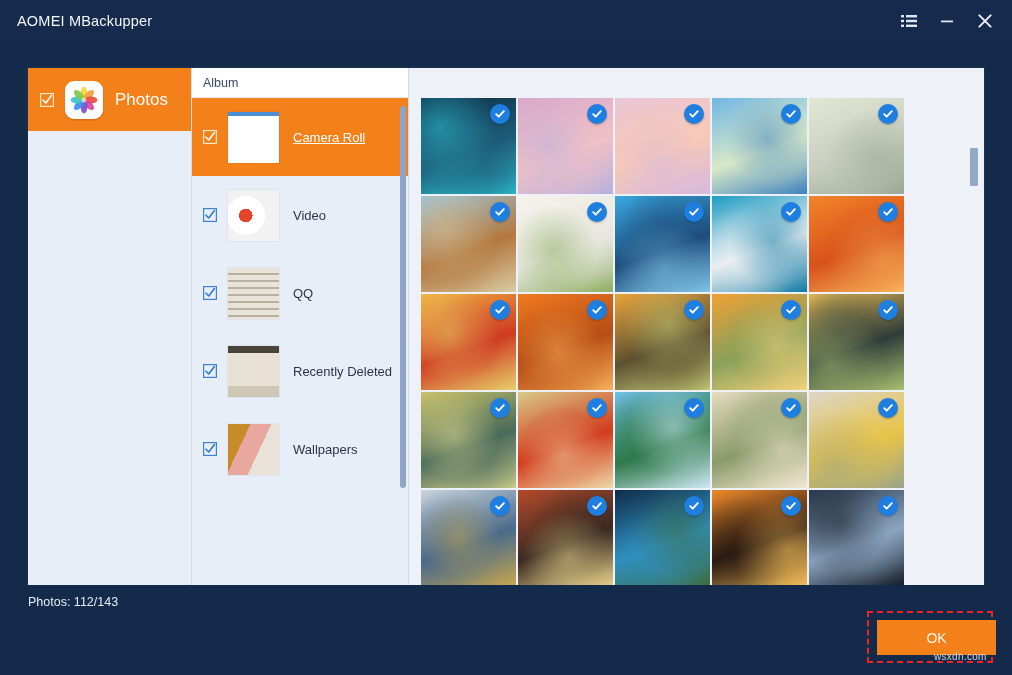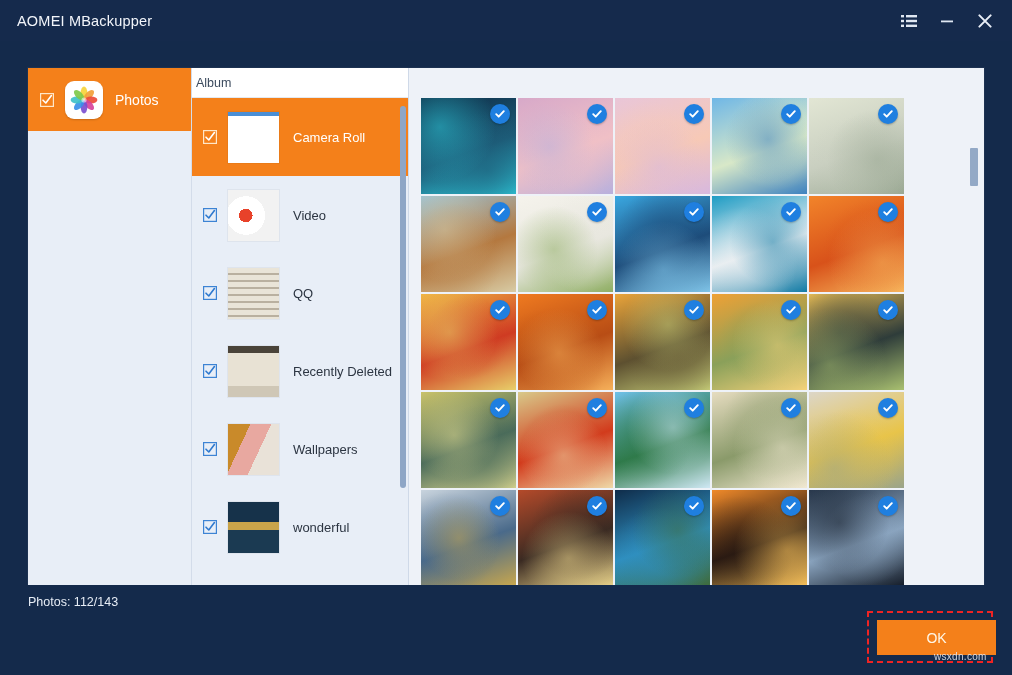--- a/index.html
+++ b/index.html
@@ -101,57 +101,57 @@
     width: 38px; height: 38px;
     margin-left: 11px;
     border-radius: 9px;
     background: #ffffff;
     display: flex; align-items: center; justify-content: center;
     flex: none;
     box-shadow: 0 1px 2px rgba(0,0,0,.18);
   }
   .sidebar-label {
     margin-left: 12px;
-    font-size: 14px;
+    font-size: 17px;
     color: #ffffff;
   }
 
   
   .albumcol {
     width: 216px;
     flex: none;
     background: #e8eef7;
     position: relative;
     border-right: 1px solid #cfd9e8;
     overflow: hidden;
   }
   .album-header {
     height: 30px;
     background: #ffffff;
     display: flex; align-items: center;
-    padding-left: 4px;
+    padding-left: 11px;
     font-size: 12.5px;
     color: #3c4b5e;
     border-bottom: 1px solid #e3e9f1;
     box-sizing: border-box;
   }
   .album-list {
     position: absolute;
     top: 30px; left: 0; right: 0; bottom: 0;
     overflow: hidden;
   }
   .album-item {
     height: 78px;
     display: flex;
     align-items: center;
     padding-left: 11px;
     box-sizing: border-box;
     cursor: default;
   }
-  .album-item.active { background: #f4801a; }
+  .album-item.active { background: #f4801a; text-decoration: underline; }
   .album-thumb {
     width: 51px; height: 51px;
     margin-left: 11px;
     flex: none;
     background: #cfd6df;
     overflow: hidden;
     position: relative;
     box-shadow: 0 0 0 1px rgba(0,0,0,.04);
   }
   .album-name {
@@ -369,30 +369,20 @@
           <div class="album-item">
             <span class="cb">
               <svg width="14" height="14" viewBox="0 0 14 14">
                 <rect x="0.6" y="0.6" width="12.8" height="12.8" fill="none" stroke="#3c83d4" stroke-width="1.2"></rect>
                 <path d="M3 7.2 L5.8 10 L11.4 2.6" fill="none" stroke="#2f79cf" stroke-width="1.6" stroke-linecap="round" stroke-linejoin="round"></path>
               </svg>
             </span>
             <span class="album-thumb" style="background: linear-gradient(115deg, rgb(201, 138, 42) 0px, rgb(201, 138, 42) 30%, rgb(232, 168, 160) 30%, rgb(232, 168, 160) 58%, rgb(233, 226, 216) 58%, rgb(233, 226, 216) 100%);"></span>
             <span class="album-name">Wallpapers</span>
           </div>
-          <div class="album-item">
-            <span class="cb">
-              <svg width="14" height="14" viewBox="0 0 14 14">
-                <rect x="0.6" y="0.6" width="12.8" height="12.8" fill="none" stroke="#3c83d4" stroke-width="1.2"></rect>
-                <path d="M3 7.2 L5.8 10 L11.4 2.6" fill="none" stroke="#2f79cf" stroke-width="1.6" stroke-linecap="round" stroke-linejoin="round"></path>
-              </svg>
-            </span>
-            <span class="album-thumb" style="background: linear-gradient(rgb(22, 50, 74) 0px, rgb(22, 50, 74) 40%, rgb(201, 164, 74) 40%, rgb(201, 164, 74) 55%, rgb(27, 58, 82) 55%, rgb(27, 58, 82) 100%);"></span>
-            <span class="album-name">wonderful</span>
-          </div>
         </div>
       <div class="album-scroll"></div>
     </div>
 
     <div class="photocol">
       <div class="photo-grid" id="photo-grid">
           <div class="photo-cell" style="background: linear-gradient(160deg, rgb(13, 42, 68) 0%, rgb(29, 92, 120) 55%, rgb(47, 208, 224) 100%);">
             <div style="position: absolute; inset: 0px; background: radial-gradient(circle at 20% 30%, rgba(47, 208, 224, 0.533) 0%, transparent 55%), radial-gradient(circle at 70% 75%, rgba(29, 92, 120, 0.6) 0%, transparent 60%);"></div>
             <span class="sel">
               <svg width="12" height="12" viewBox="0 0 12 12">

